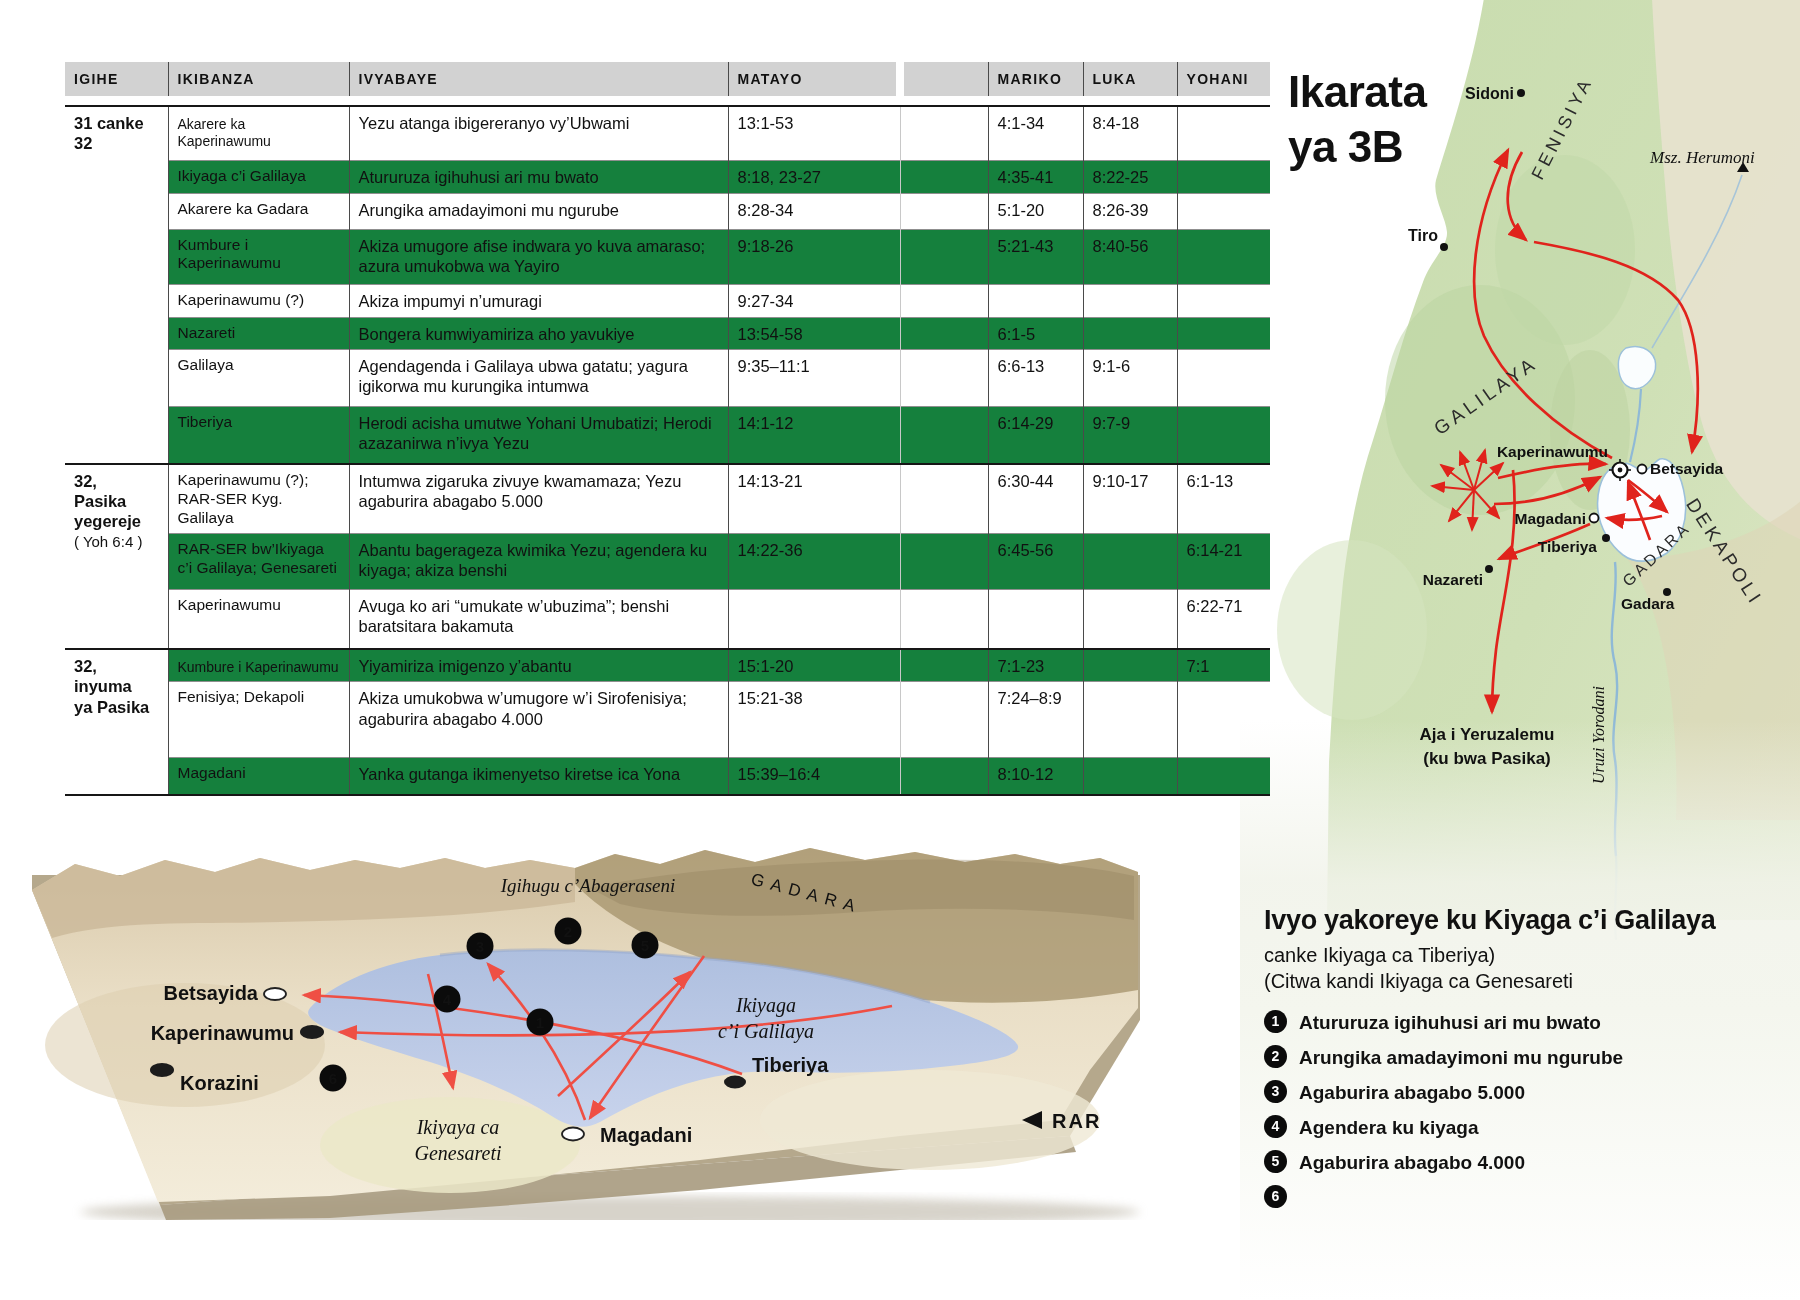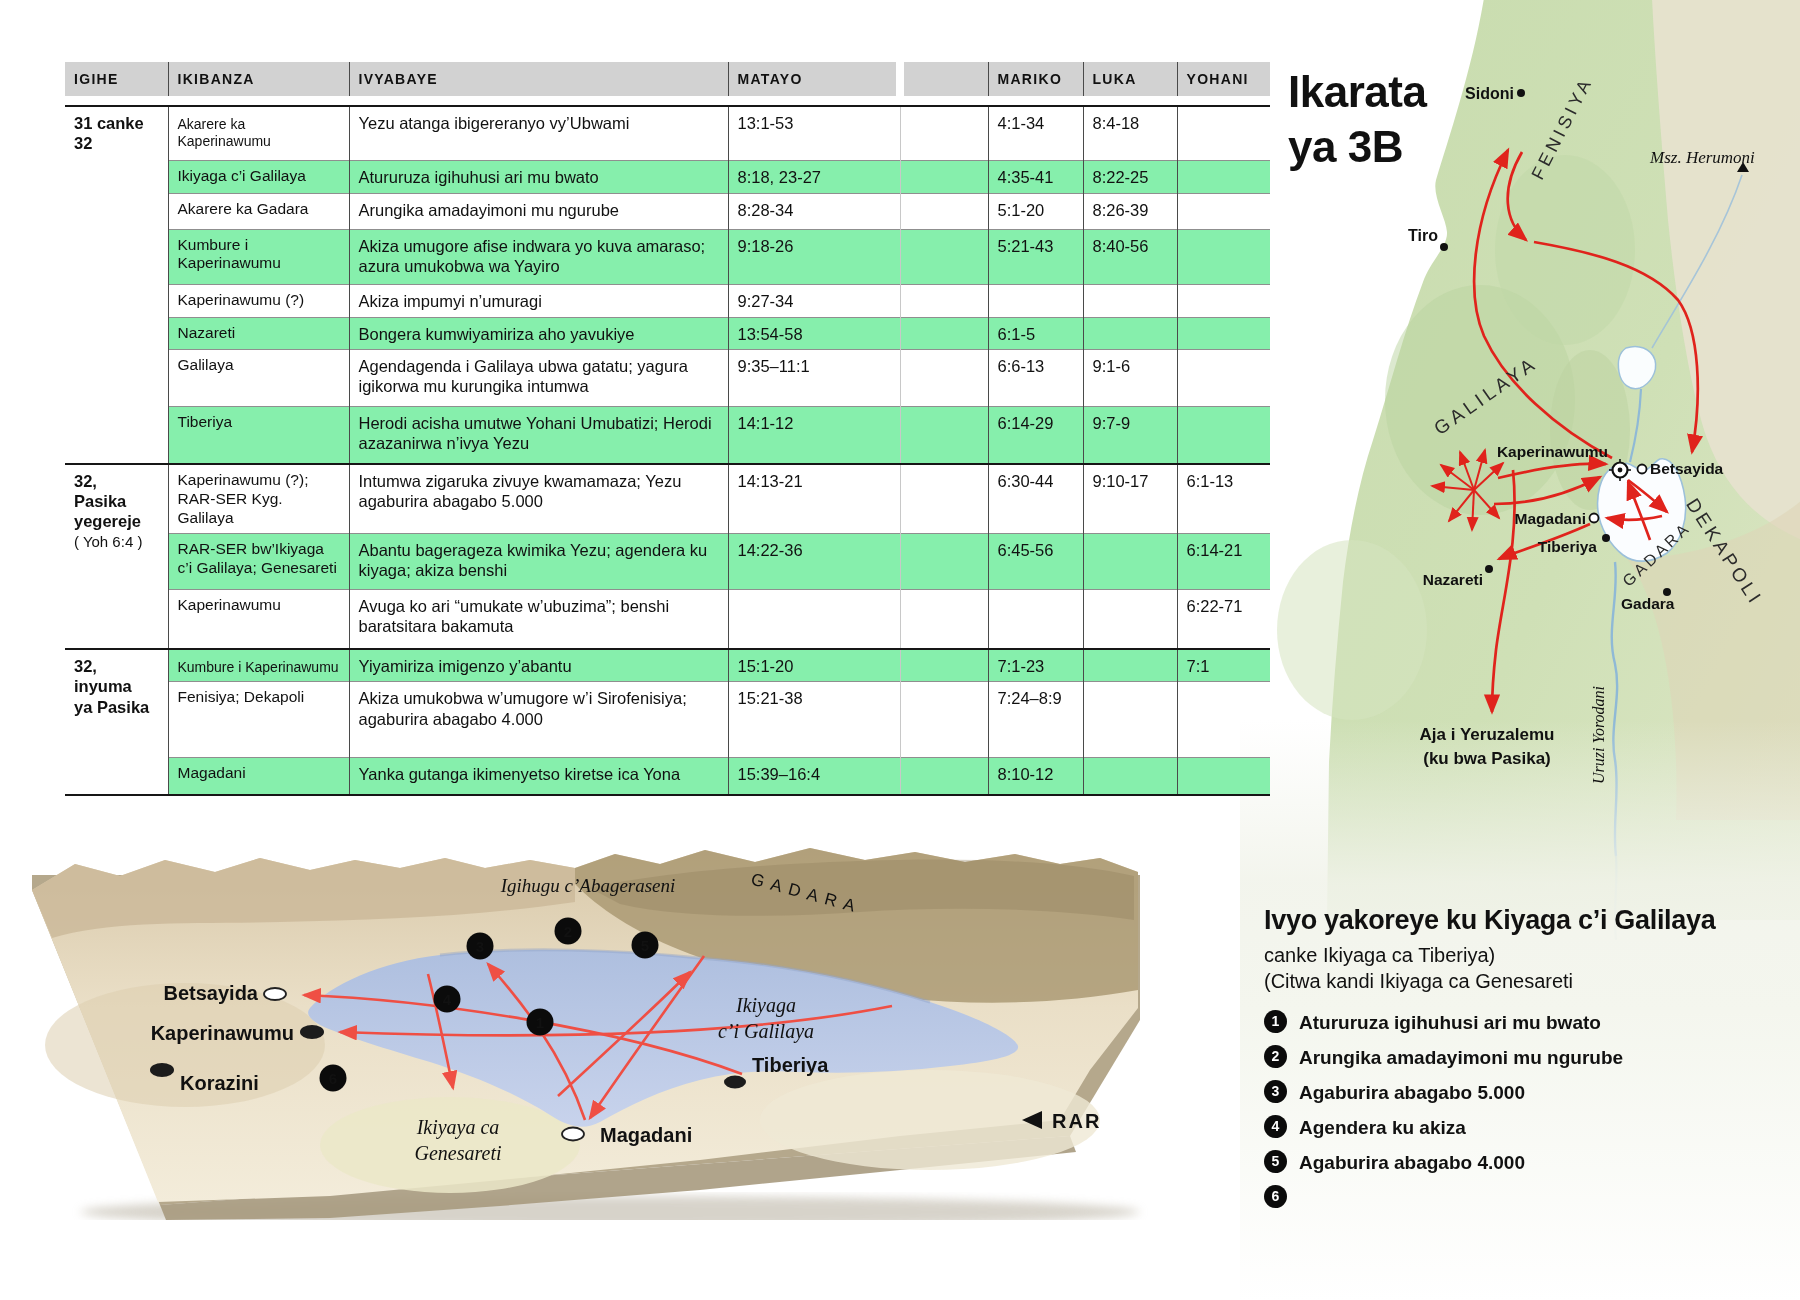--- a/index.html
+++ b/index.html
@@ -14,21 +14,21 @@
   th.h-first{border-left:none;}
   th.h-sp{border-left:8px solid #fff;}
   td{vertical-align:top;padding:6px 9px 5px 9px;font-size:16.5px;line-height:1.22;}
   tr.gap td{padding:0;height:9px;border:none;background:#fff;}
   .c-place,.c-event,.c-mt,.c-mk,.c-lk,.c-jn{border-left:1px solid #4a4a4a;}
   .c-sp{border-left:1px solid #c8c8c8;}
   .c-period{border-left:none;background:#fff;font-weight:bold;white-space:pre-line;font-size:16.5px;}
   .c-period .note{font-weight:normal;font-size:15px;margin-top:1px;}
   .c-place{font-size:15.5px;}
   .c-place.sm{font-size:14px;padding-top:9px;}
-  tr.alt td{background:#86efac;}
+  tr.alt td{background:#15803d;}
   tr.alt td.c-period{background:#fff;}
   tr.r td{border-top:1px solid #8f8f8f;}
   tr.sec td{border-top:2.5px solid #161616;}
   tr.last td{border-bottom:2.5px solid #161616;}
   .c-period{border-bottom:2.5px solid #161616;}
 
   
   .map-title{position:absolute;left:1288px;top:64px;font-size:44px;line-height:55px;
              font-weight:bold;letter-spacing:-0.5px;}
 
@@ -429,21 +429,21 @@
       <div class="litem">
           <span class="lbadge">2</span>
           <span class="ltext">Arungika amadayimoni mu ngurube</span>
         </div>
       <div class="litem">
           <span class="lbadge">3</span>
           <span class="ltext">Agaburira abagabo 5.000</span>
         </div>
       <div class="litem">
           <span class="lbadge">4</span>
-          <span class="ltext">Agendera ku akiza</span>
+          <span class="ltext">Agendera ku kiyaga</span>
         </div>
       <div class="litem">
           <span class="lbadge">5</span>
           <span class="ltext">Agaburira abagabo 4.000</span>
         </div>
       <div class="litem">
           <span class="lbadge">6</span>
         </div>
     </div>
   </div>

